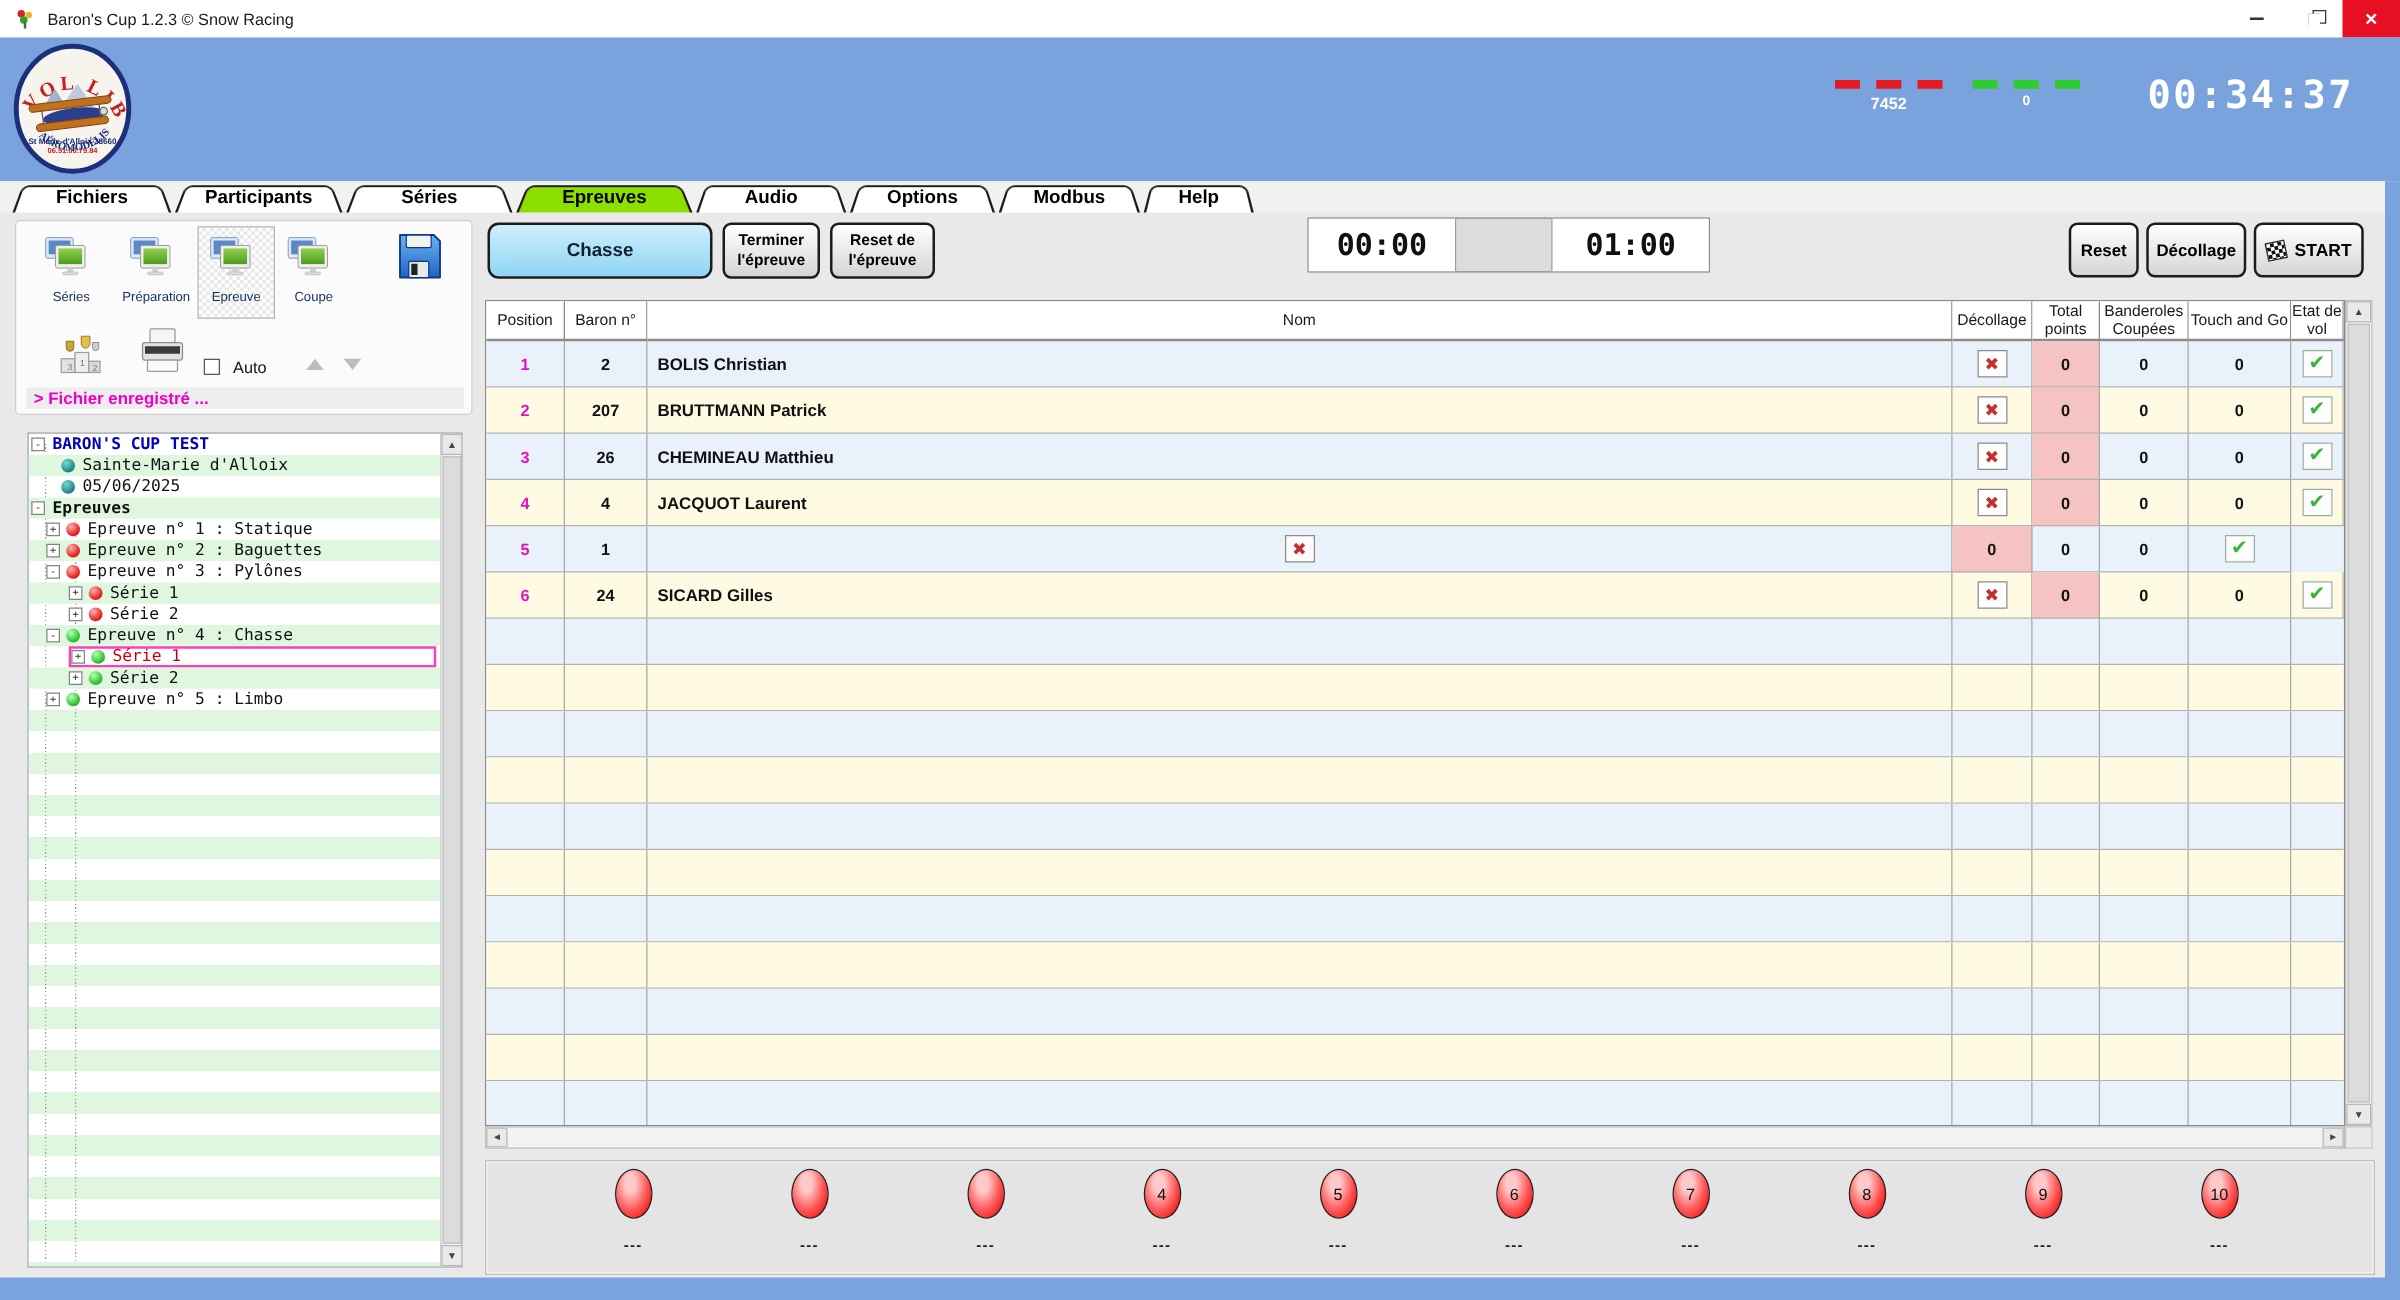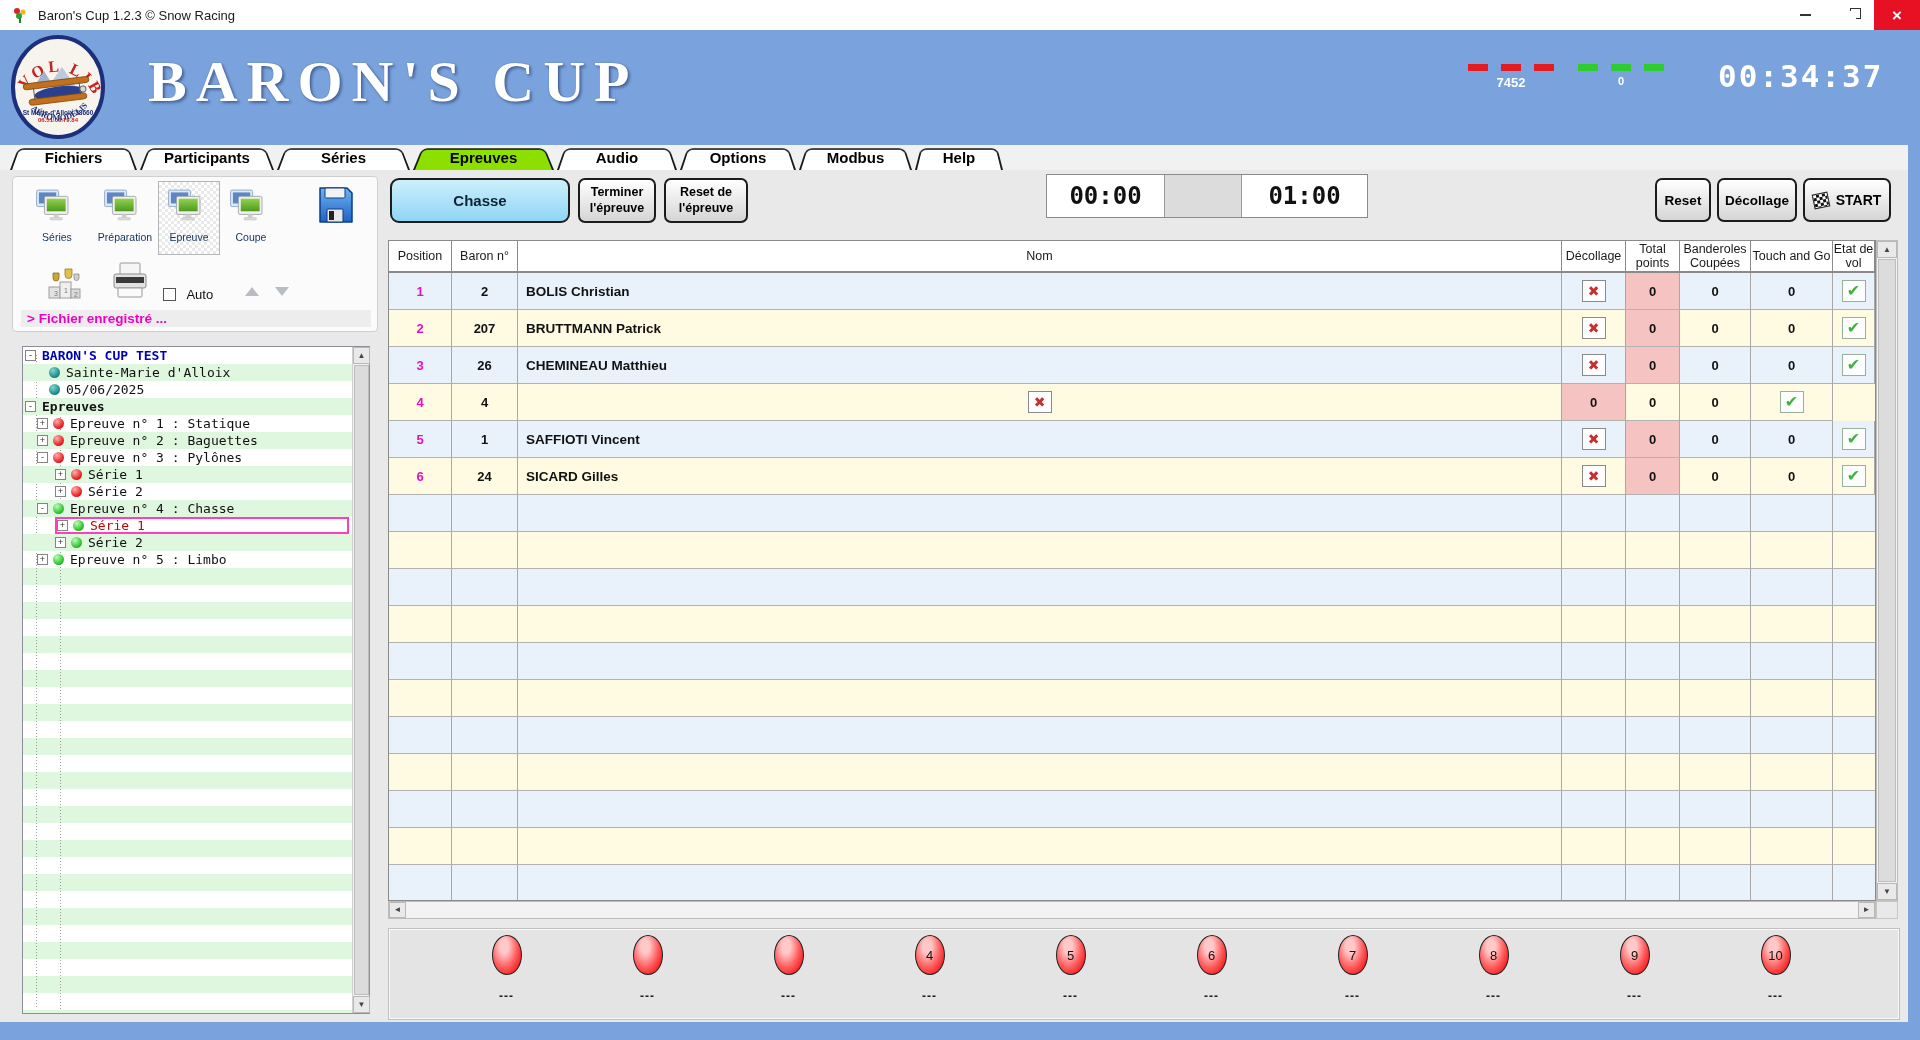--- a/index.html
+++ b/index.html
@@ -190,21 +190,20 @@
       <line x1="70" y1="52" x2="70" y2="64" stroke="#5a5a5a"></line>
       <circle cx="73" cy="59" r="3" fill="#d8d8d8" stroke="#666"></circle>
     </g>
     <text x="48" y="82" font-size="6.5" fill="#1d2e7b" text-anchor="middle" font-weight="bold">St Marie-d'Alloix 38660</text>
     <text x="48" y="89" font-size="6" fill="#c22222" text-anchor="middle" font-weight="bold">06.51.00.79.84</text>
     <path id="arcBot" d="M 16 70 A 40 44 0 0 0 80 70" fill="none"></path>
     <text font-size="8.5" font-weight="bold" fill="#1d2e7b" font-family="Liberation Serif, serif">
       <textPath href="#arcBot" startOffset="10%">AÉROMODÉLISME</textPath>
     </text>
   </svg>
-  <div class="apptitle">BARON'S CUP</div>
 
   <div class="ind ind-red">
     <div class="dashrow">
       <div class="dash red"></div>
       <div class="dash red"></div>
       <div class="dash red"></div>
     </div>
     <div class="indval">7452</div>
   </div>
   <div class="ind ind-green">
@@ -437,34 +436,34 @@
     <div class="c tot">0</div>
     <div class="c num0">0</div>
     <div class="c num0">0</div>
     <div class="c">
         <span class="okbtn">✔</span>
       </div>
   </div>
   <div class="rw dr r-yel">
     <div class="c pos">4</div>
     <div class="c bar">4</div>
+    <div class="c nom">JACQUOT Laurent</div>
     <div class="c">
         <span class="xbtn">✖</span>
       </div>
     <div class="c tot">0</div>
     <div class="c num0">0</div>
     <div class="c num0">0</div>
     <div class="c">
         <span class="okbtn">✔</span>
       </div>
   </div>
   <div class="rw dr r-blue">
     <div class="c pos">5</div>
     <div class="c bar">1</div>
-    <div class="c nom">SAFFIOTI Vincent</div>
     <div class="c">
         <span class="xbtn">✖</span>
       </div>
     <div class="c tot">0</div>
     <div class="c num0">0</div>
     <div class="c num0">0</div>
     <div class="c">
         <span class="okbtn">✔</span>
       </div>
   </div>

